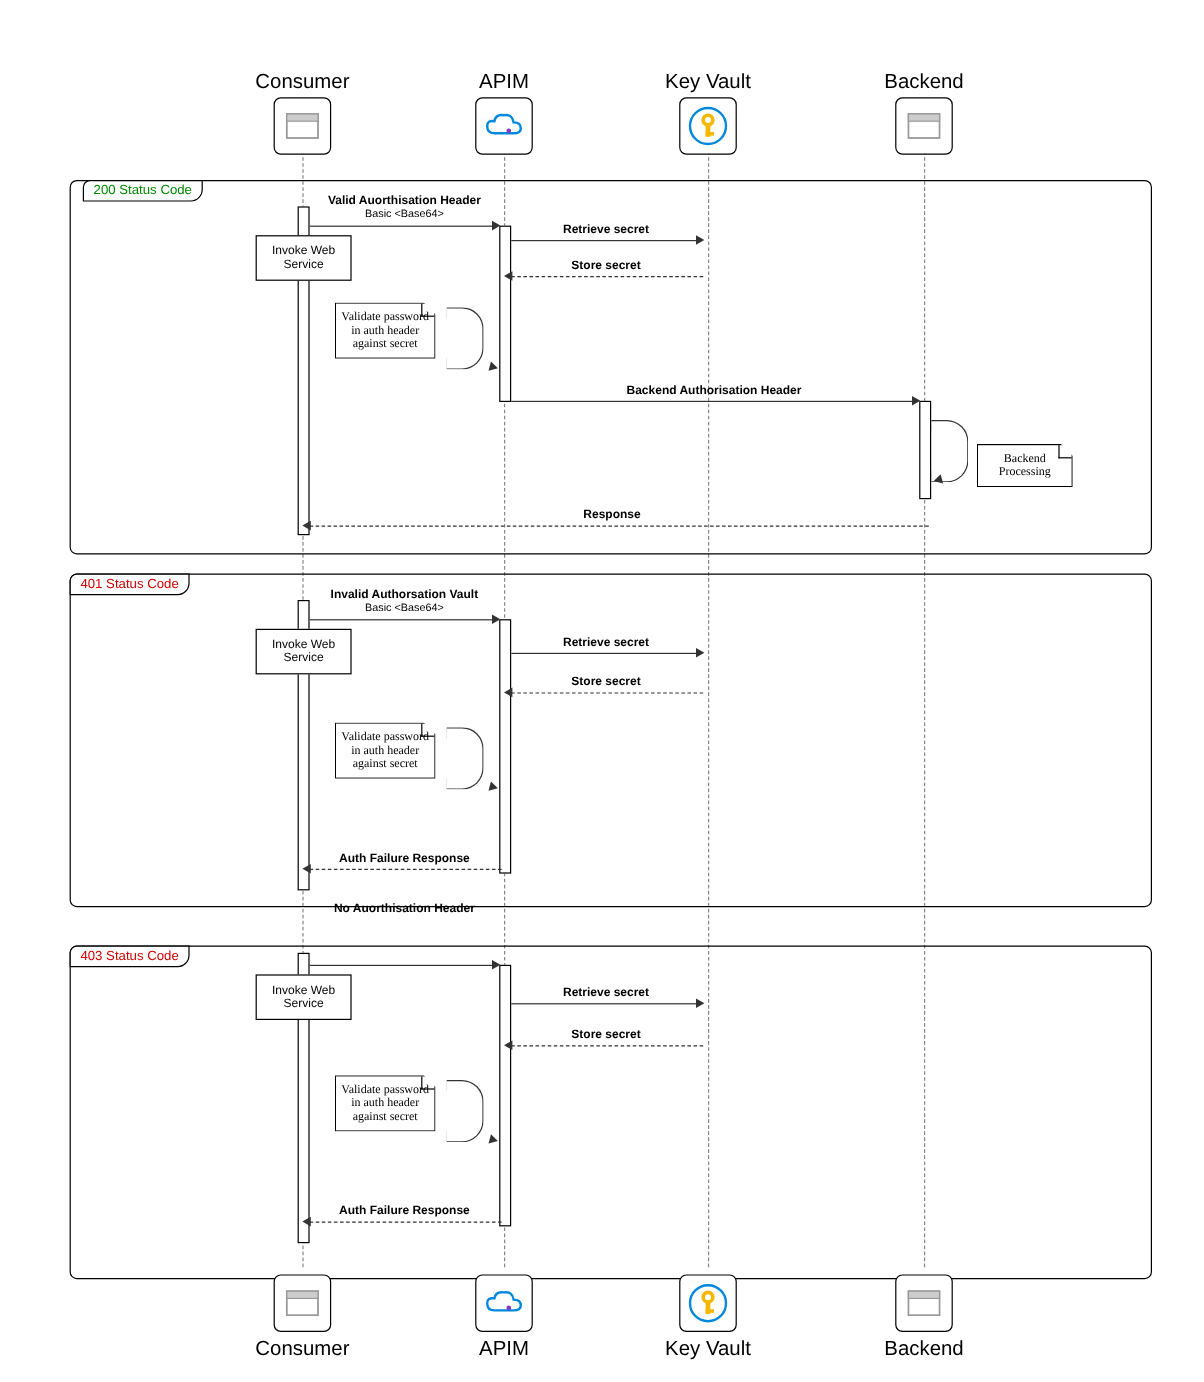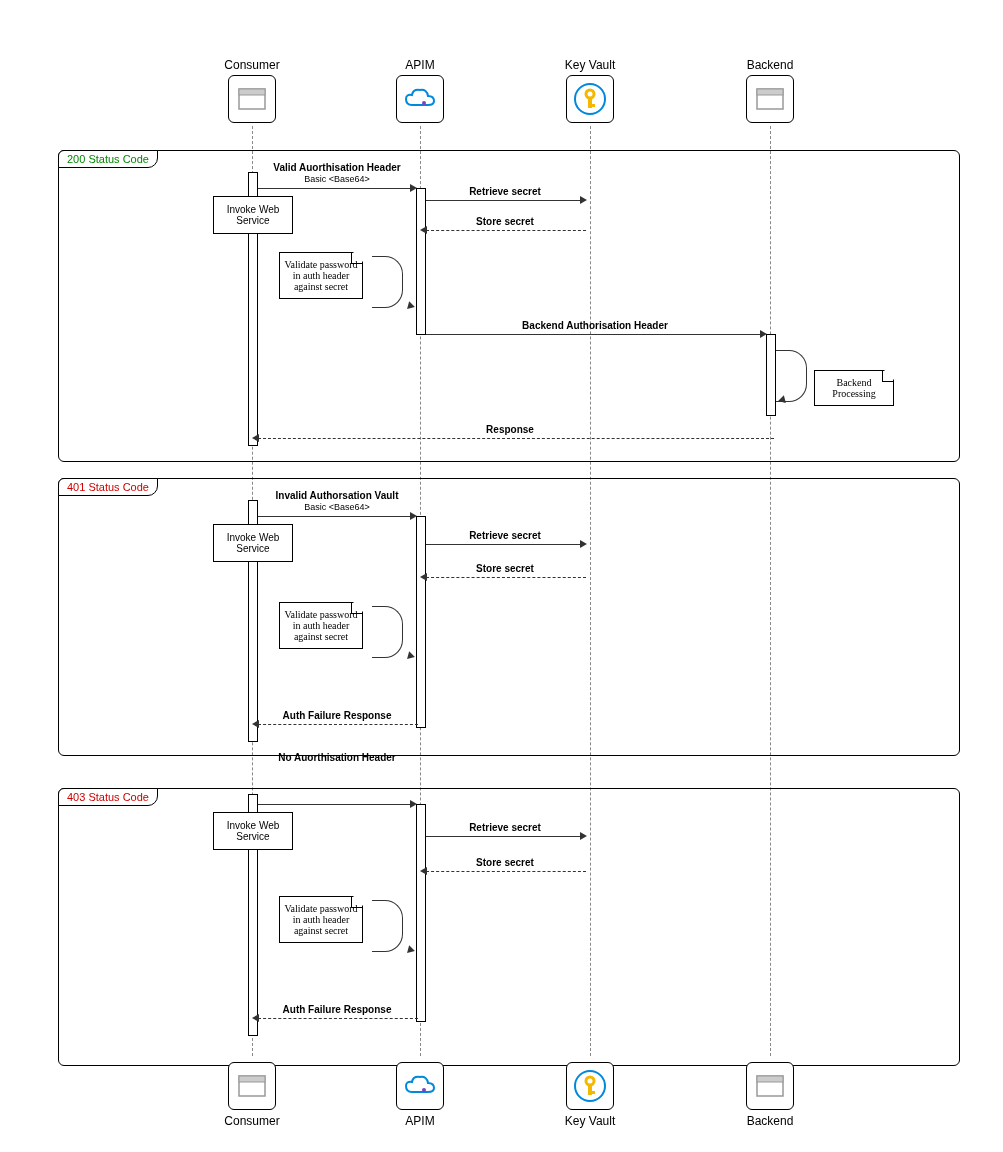--- a/index.html
+++ b/index.html
@@ -10,21 +10,21 @@
     width: 1003px;
     height: 1152px;
     position: relative;
   }
   .actor-box {
     position: absolute;
     width: 100px;
     text-align: center;
   }
   .actor-label {
-    font-size: 12px;
+    font-size: 17px;
     margin-bottom: 3px;
   }
   .actor-icon {
     width: 46px;
     height: 46px;
     border: 1.5px solid #000;
     border-radius: 6px;
     margin: 0 auto;
     display: flex;
     align-items: center;
@@ -48,21 +48,21 @@
   .frame-label {
     position: absolute;
     top: -1px; left: -1px;
     border: 1px solid #000;
     padding: 2px 8px;
     font-size: 11px;
     background: #fff;
     border-top-left-radius: 6px;
     border-bottom-right-radius: 10px;
   }
-  .frame-label.green { color: #008800; }
+  .frame-label.green { color: #008800; margin-left: 11px; }
   .frame-label.red { color: #cc0000; }
   .msg {
     position: absolute;
     font-size: 10px;
     font-weight: bold;
     text-align: center;
     white-space: nowrap;
   }
   .msg-sub { font-weight: normal; font-size: 9px; }
   .arrow-line {

